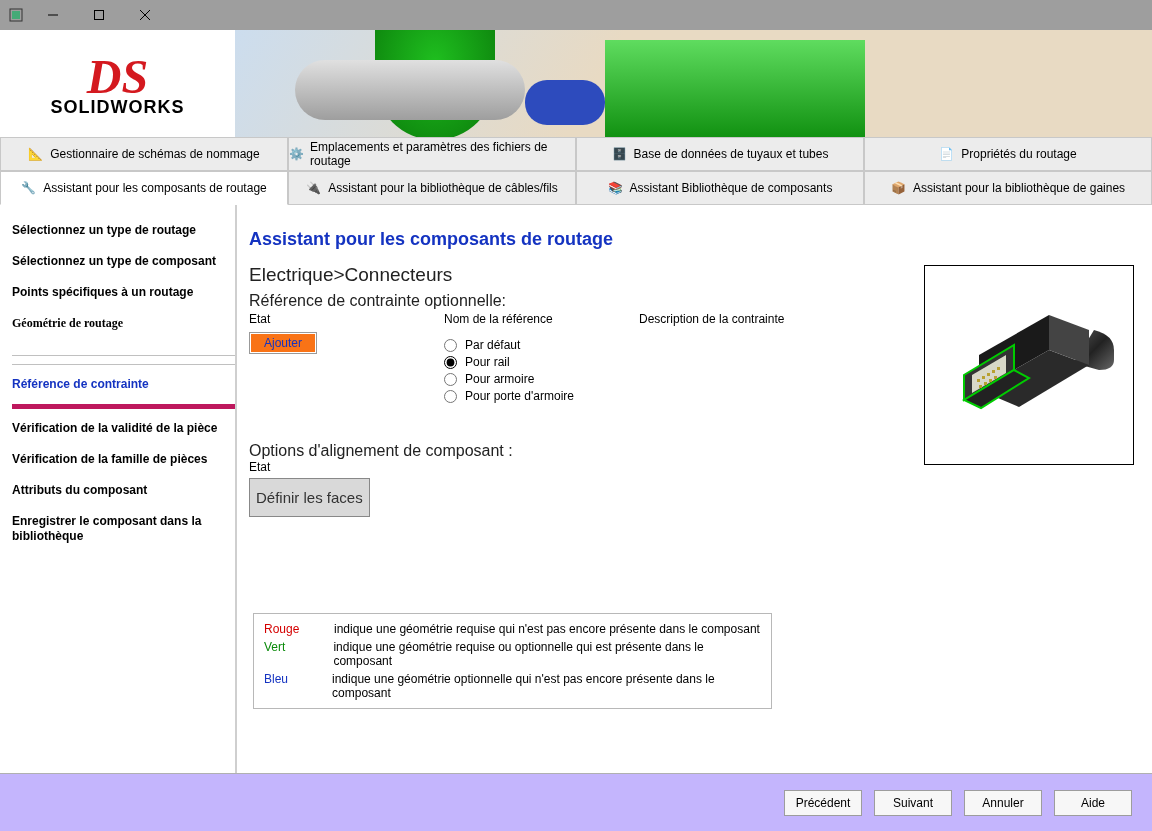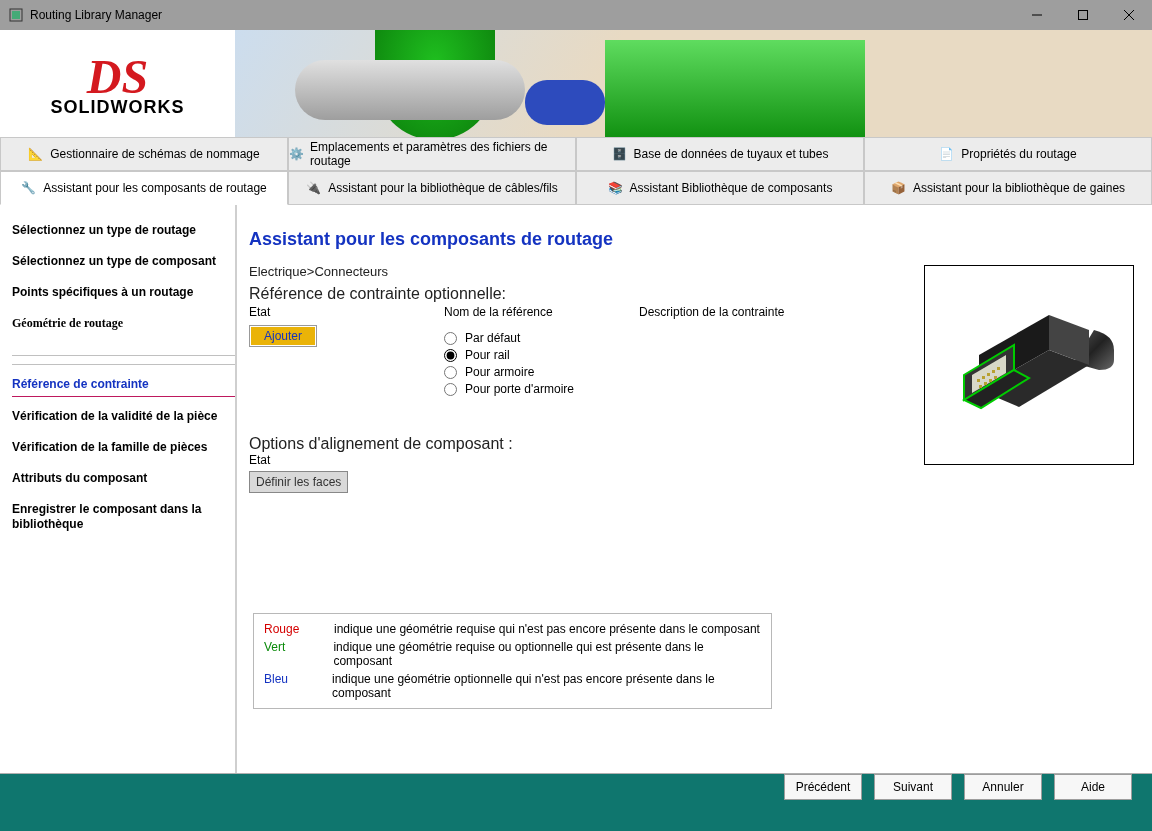--- a/index.html
+++ b/index.html
@@ -30,60 +30,59 @@
 .toptab .ticon { width:16px;height:16px;display:inline-flex;align-items:center;justify-content:center;}
 
 
 
 
 
 .content { display: flex; height: calc(831px - 30px - 107px - 34px - 34px - 58px); }
 .sidebar { width: 237px; border-right: 2px solid #cfcfcf; padding: 10px 0 0 12px;}
 .sidebar-item { font-size:12px; font-weight:bold; color:#000; padding:8px 6px 8px 0; line-height:1.25; cursor:pointer;}
 .sidebar-item.sep { border-bottom:1px solid #c0c0c0; padding-bottom:24px; margin-bottom:8px;font-family:Liberation Serif, serif;}
-.sidebar-item.current { color:#1433c1; padding-top:12px; padding-bottom:4px; border-top:1px solid #c0c0c0; border-bottom:1px solid #be185d;}
+.sidebar-item.current { color:#1433c1; padding-top:12px; padding-bottom:12px; border-top:1px solid #c0c0c0; border-bottom:5px solid #be185d;}
 
 .main { flex:1; padding: 24px 18px 0 12px; position:relative;}
 .page-title { font-size:18px; font-weight:bold; color:#1433c1; margin-bottom:14px;}
-.breadcrumb { font-size:13px; color:#222; margin-bottom:0;}
+.breadcrumb { font-size:19px; color:#222; margin-bottom:0;}
 
 .section-label { font-size:16px; color:#222; margin-top:6px;}
 .etat-row { display:flex; gap:20px; margin-top:2px;}
 .col-etat { width:175px;}
 .col-ref { width:175px;}
-.btn { background:#eab308; border:1px solid #999; padding:3px 14px; font-size:12px; color:#1433c1; cursor:pointer; box-shadow:inset 0 0 0 1px #fff;}
-.btn-gray { background:#d9d9d9; color:#333; border:1px solid #888; padding:3px 6px; font-size:12px; cursor:pointer;}
+.btn { background:#f97316; border:1px solid #999; padding:3px 14px; font-size:12px; color:#1433c1; cursor:pointer; box-shadow:inset 0 0 0 1px #fff;}
+.btn-gray { background:#d9d9d9; color:#333; border:1px solid #888; padding:10px 6px; font-size:15px; cursor:pointer;}
 .radio-row { display:flex; align-items:center; gap:8px; font-size:12px; margin:3px 0;}
 .radio-row input { accent-color:#000; margin:0;}
 
 .options-block { margin-top:36px;}
 
 .legend-box { border:1px solid #b8b8b8; padding:6px 10px; position:absolute; left:16px; right:380px; top:408px; background:#fff;}
 .legend-row { display:flex; gap:14px; font-size:12px; padding:2px 0;}
 .legend-row .clr { width:56px; font-weight:normal;}
 .clr.red{color:#d40000;} .clr.blue{color:#1433c1;} .clr.green{color:#0a8a0a;}
 
 .preview-box { position:absolute; right:18px; top:60px; width:210px; height:200px; border:1px solid #000; background:#fff; display:flex; align-items:center; justify-content:center;}
 .connector-svg { width:180px; height:140px;}
 
 
-.footer { height:58px; background:#0f766e; border-top:1px solid #b0b0b0; display:flex; justify-content:flex-end; gap:12px; padding-right:20px;}
+.footer { height:58px; background:#c4b5fd; border-top:1px solid #b0b0b0; display:flex; align-items:center; justify-content:flex-end; gap:12px; padding-right:20px;}
 .fbtn { min-width:78px; height:26px; background:#f7f7f7; border:1px solid #9d9d9d; font-size:12px; cursor:pointer;}
 </style>
 </head>
 <body>
 
 <div class="titlebar">
   <span class="icon">
     <svg width="14" height="14" viewBox="0 0 14 14">
         <rect x="1" y="1" width="12" height="12" fill="none" stroke="#333"></rect>
         <rect x="3" y="3" width="8" height="8" fill="#4a7"></rect>
       </svg>
   </span>
-  <span class="title">Routing Library Manager</span>
   <div class="winbtns">
     <div class="winbtn">
         <svg width="10" height="10">
           <line x1="0" y1="5" x2="10" y2="5" stroke="#000" stroke-width="1"></line>
         </svg>
       </div>
     <div class="winbtn">
         <svg width="10" height="10">
           <rect x="0.5" y="0.5" width="9" height="9" fill="none" stroke="#000"></rect>
         </svg>

